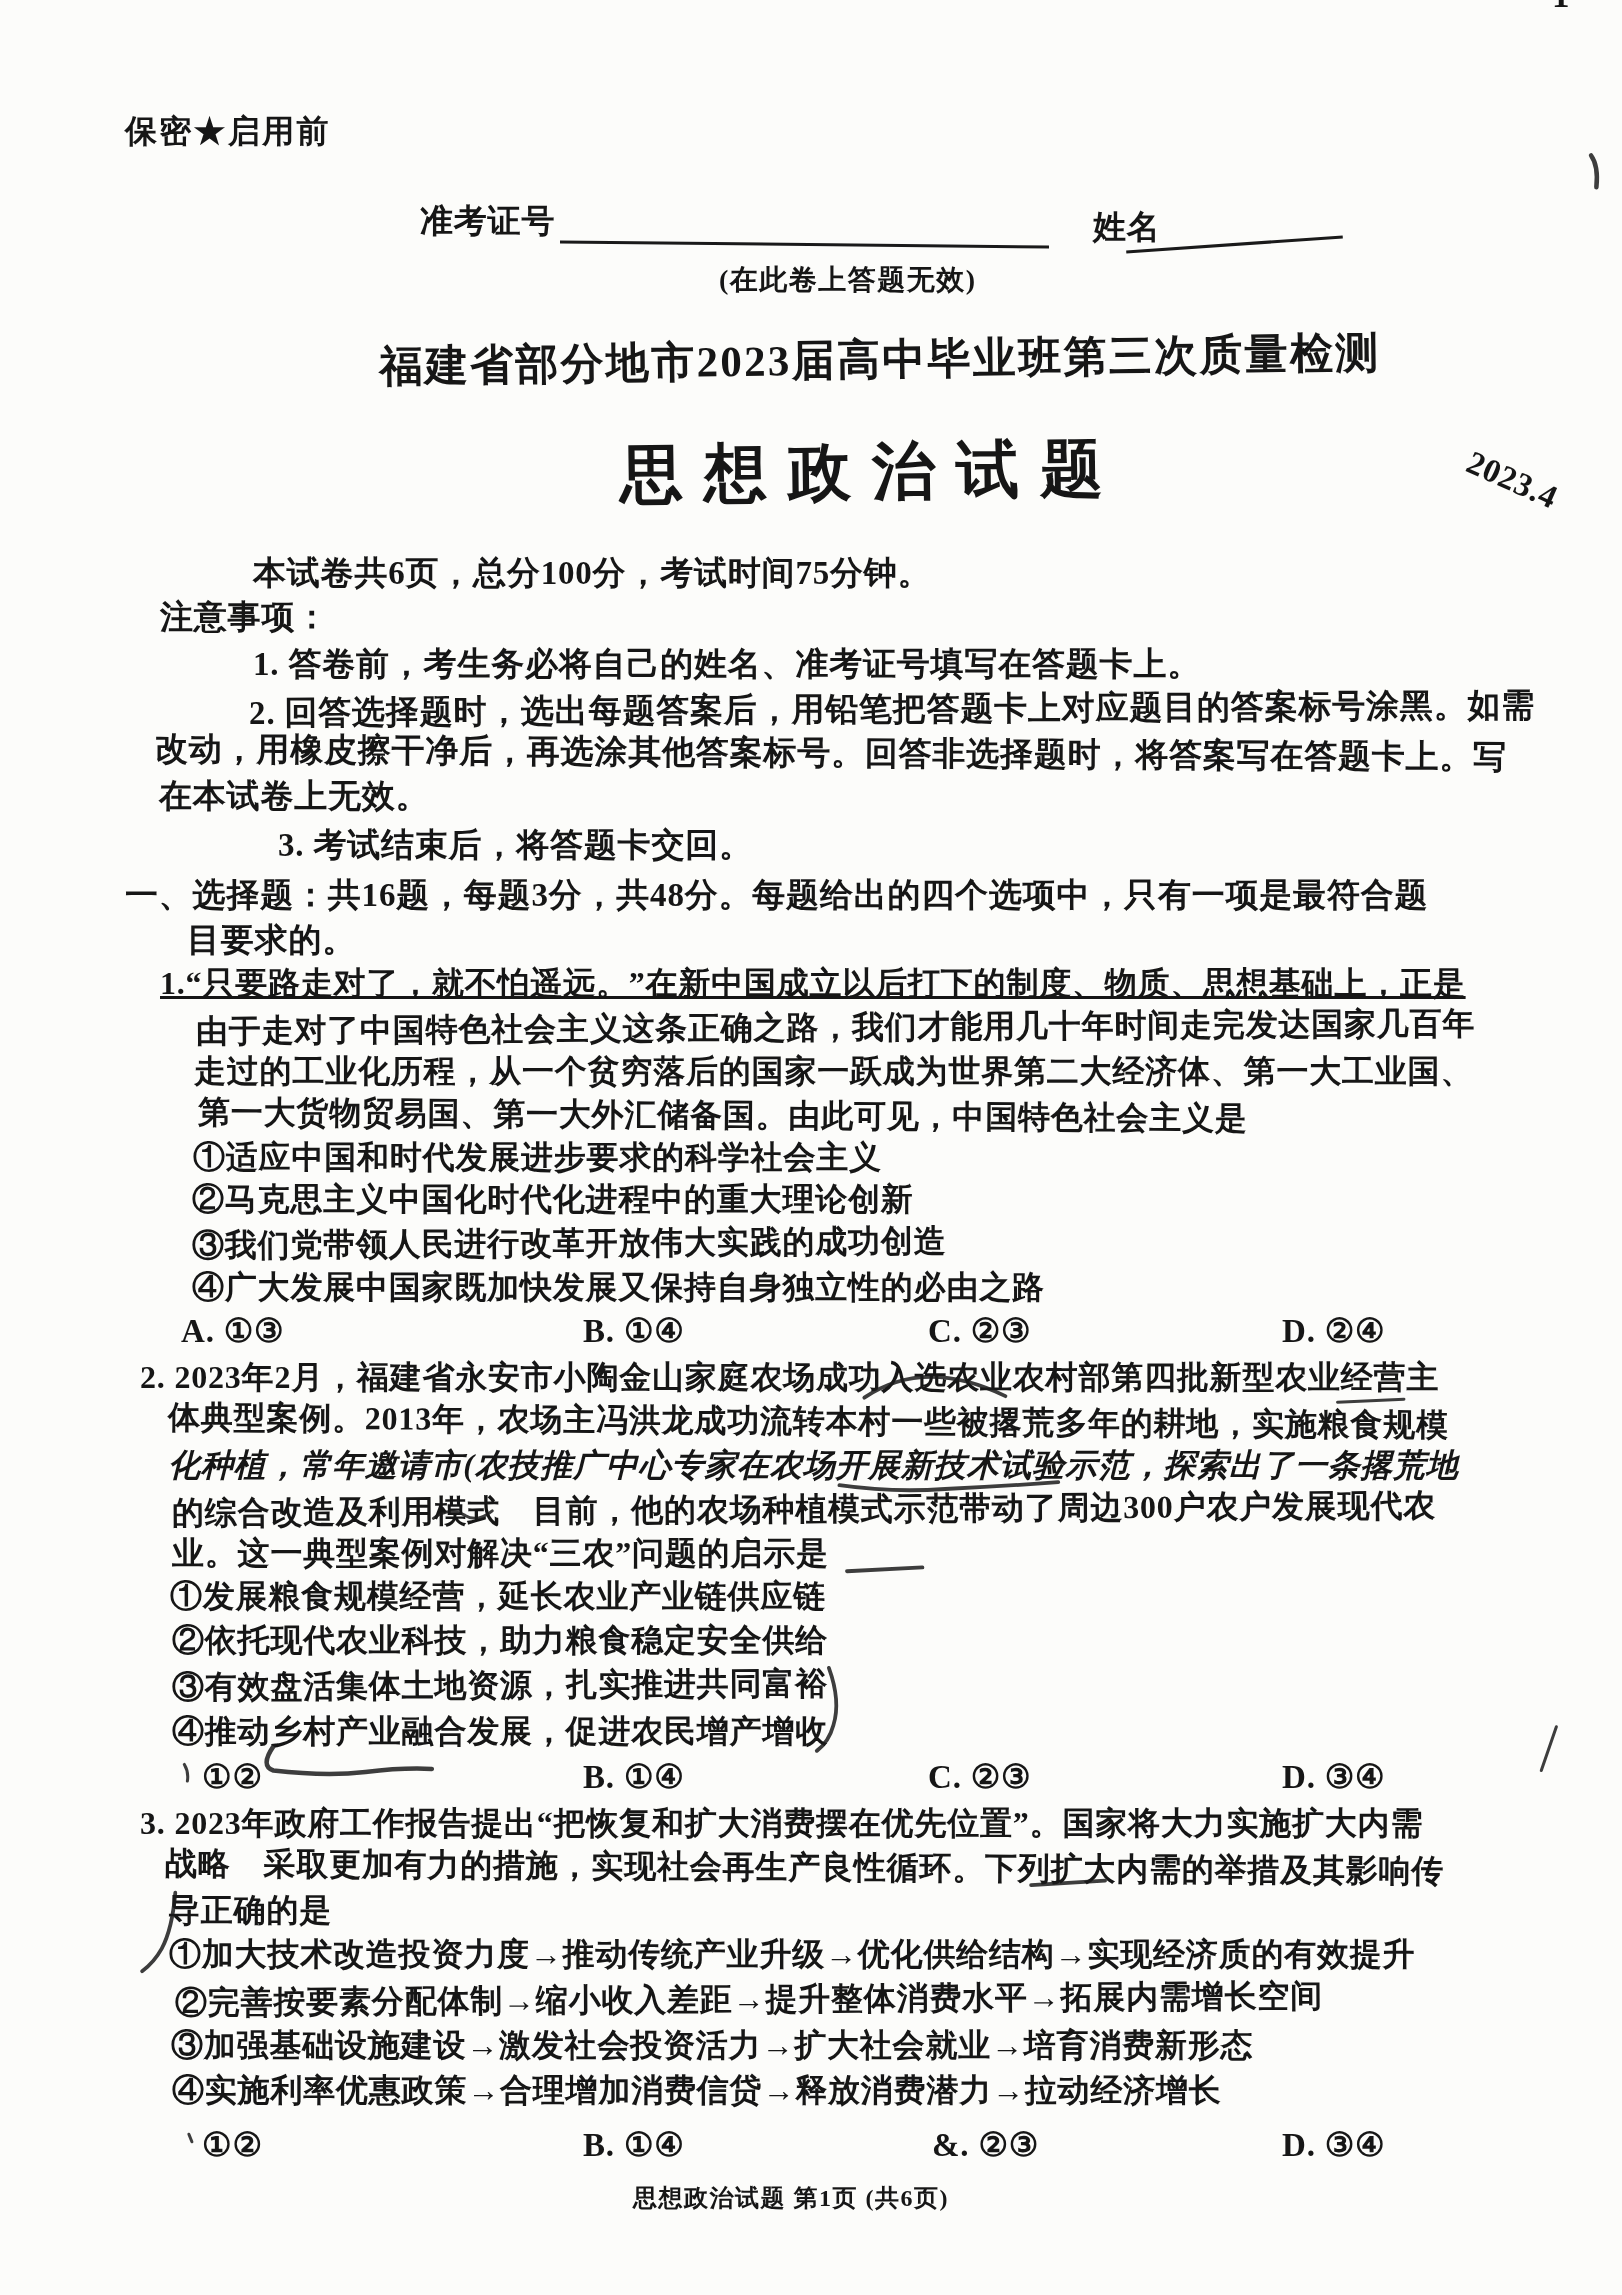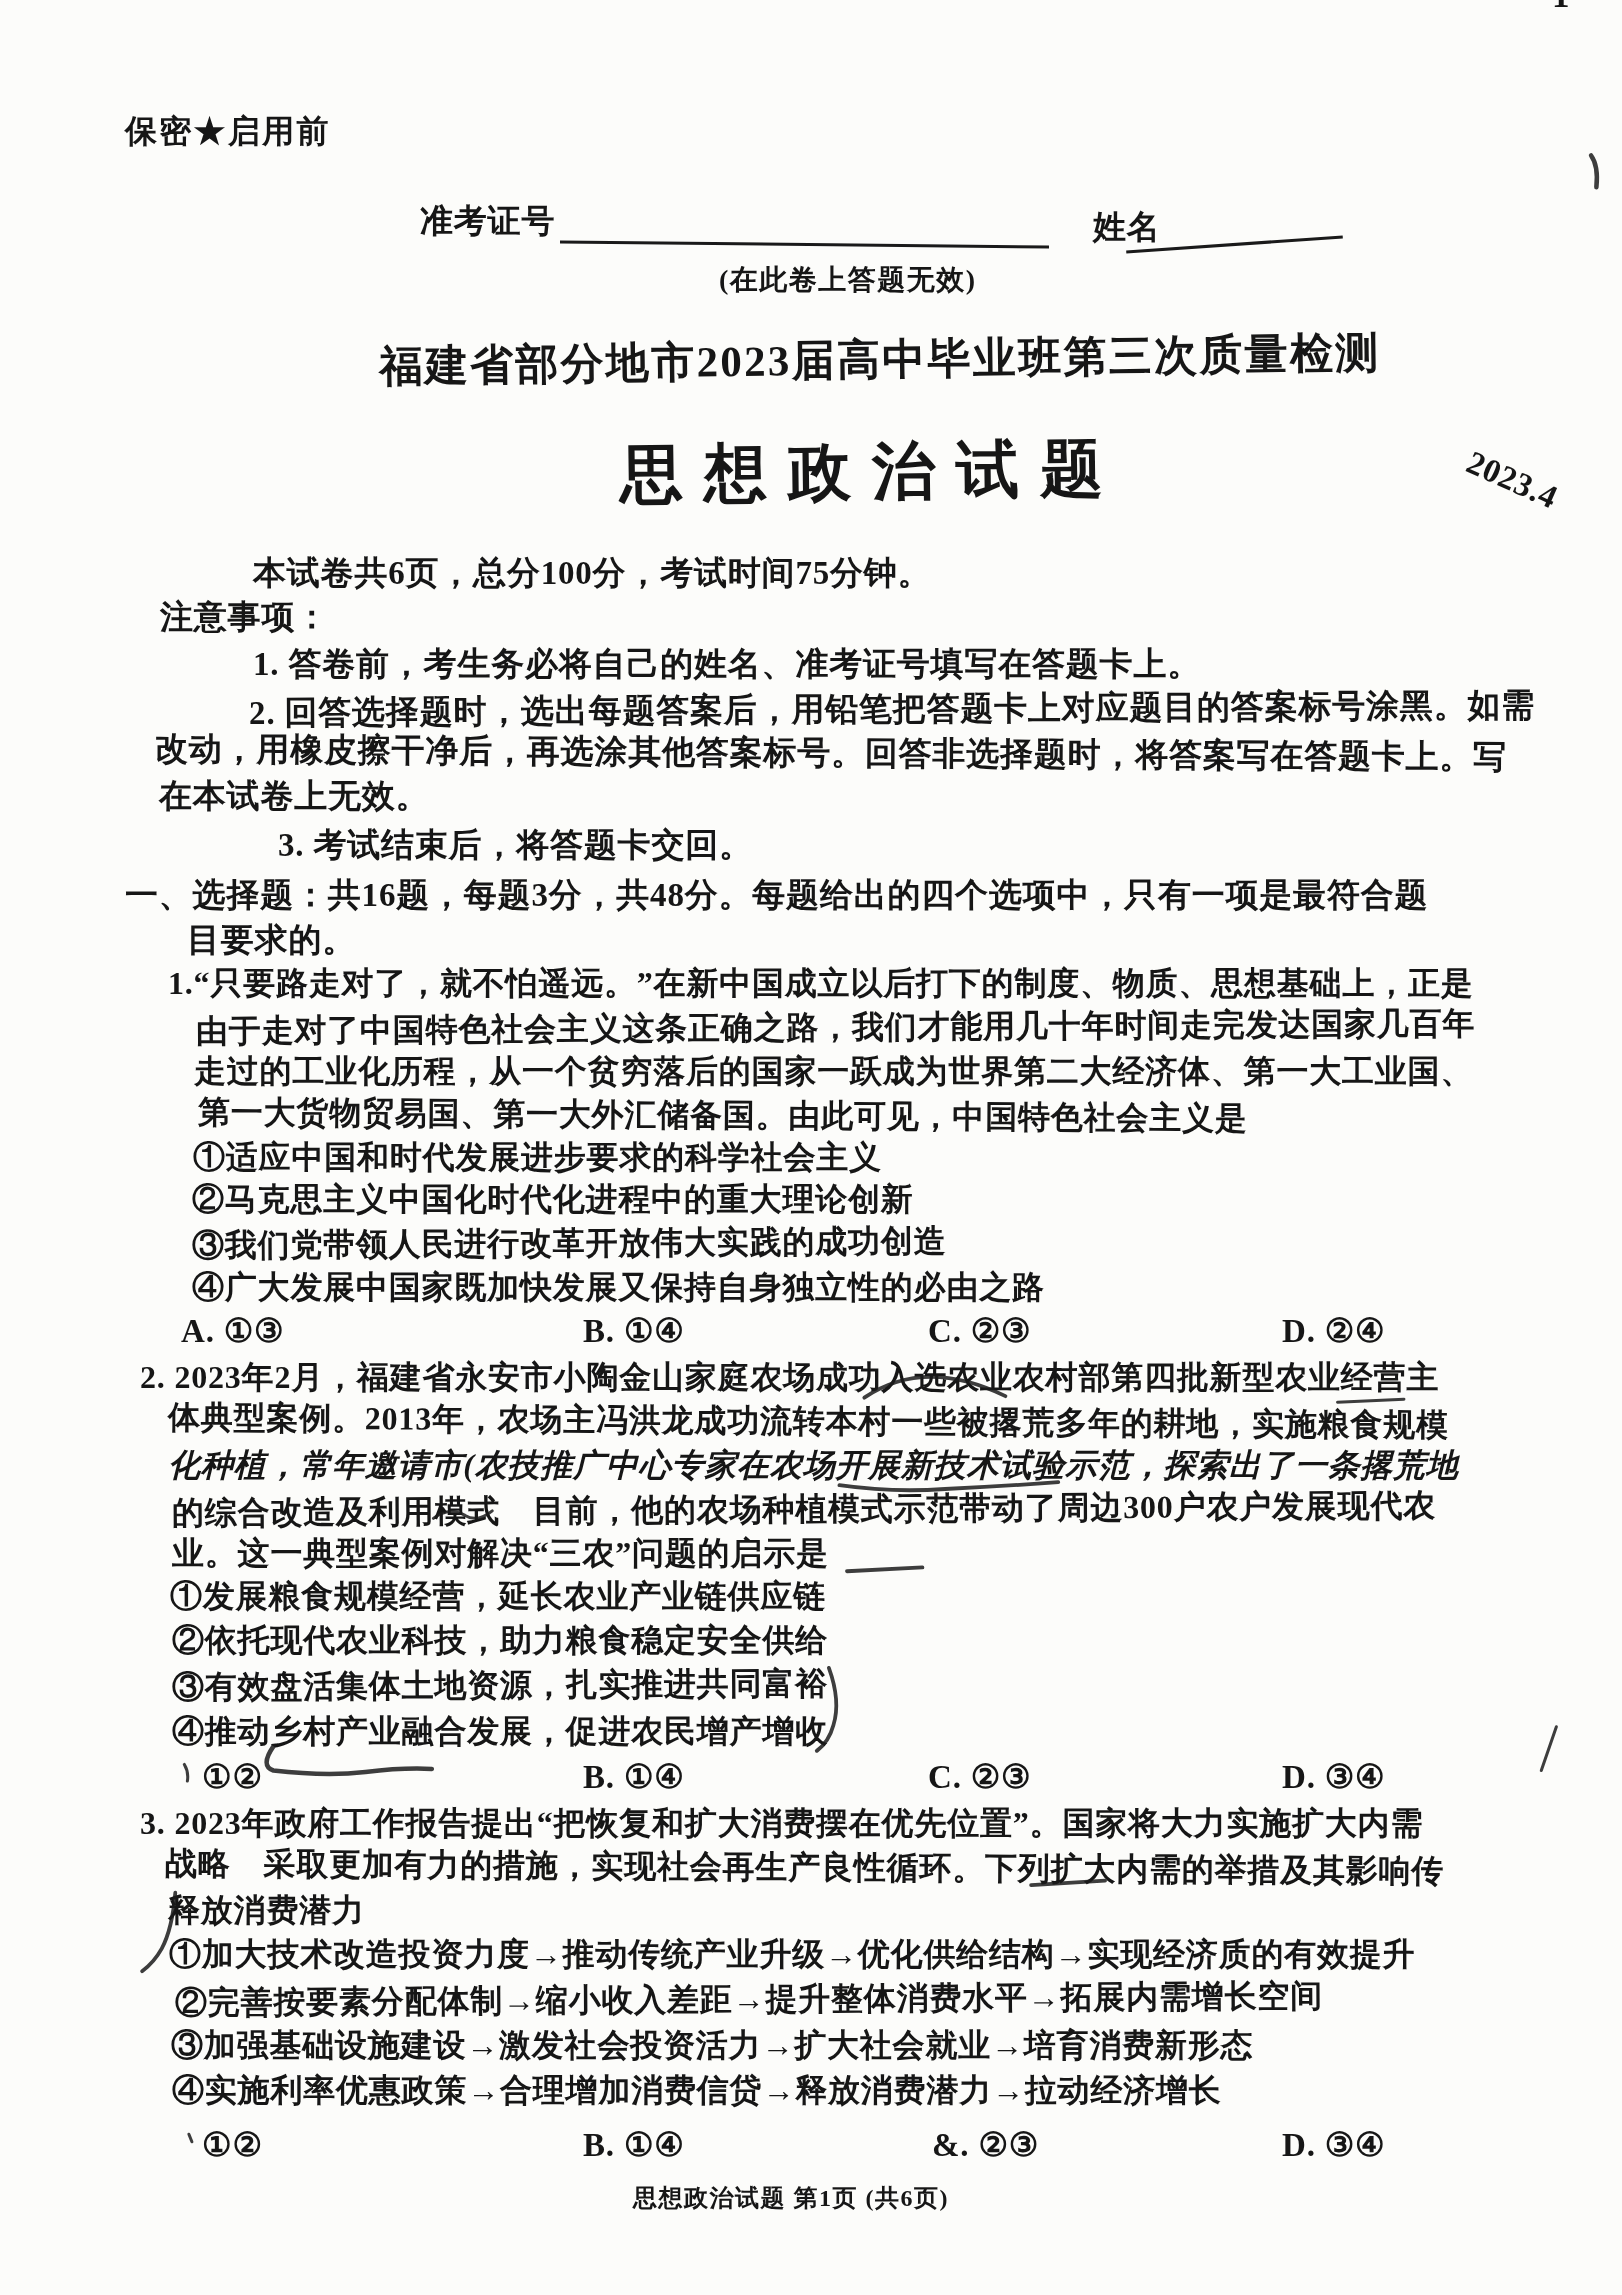--- a/index.html
+++ b/index.html
@@ -53,21 +53,21 @@
   <div class="txt fs44 b" style="left:160px;top:595px;">注意事项：</div>
   <div class="txt fs44" style="left:253px;top:642px;">1. 答卷前，考生务必将自己的姓名、准考证号填写在答题卡上。</div>
   <div class="txt fs44 rA" style="left:249px;top:687px;">2. 回答选择题时，选出每题答案后，用铅笔把答题卡上对应题目的答案标号涂黑。如需</div>
   <div class="txt fs44 rB" style="left:155px;top:731px;">改动，用橡皮擦干净后，再选涂其他答案标号。回答非选择题时，将答案写在答题卡上。写</div>
   <div class="txt fs44" style="left:159px;top:774px;">在本试卷上无效。</div>
   <div class="txt fs44" style="left:278px;top:823px;">3. 考试结束后，将答题卡交回。</div>
 
   <div class="txt fs44 b" style="left:125px;top:873px;">一、选择题：共16题，每题3分，共48分。每题给出的四个选项中，只有一项是最符合题</div>
   <div class="txt fs44 b" style="left:187px;top:918px;">目要求的。</div>
 
-  <div class="txt fs43" style="left:168px;top:962px;">1.“只要路走对了，就不怕遥远。”在新中国成立以后打下的制度、物质、思想基础上，正是</div>
+  <div class="txt fs43" style="left:160px;top:962px;text-decoration:underline;">1.“只要路走对了，就不怕遥远。”在新中国成立以后打下的制度、物质、思想基础上，正是</div>
   <div class="txt fs43 rA" style="left:196px;top:1006px;">由于走对了中国特色社会主义这条正确之路，我们才能用几十年时间走完发达国家几百年</div>
   <div class="txt fs43" style="left:194px;top:1050px;">走过的工业化历程，从一个贫穷落后的国家一跃成为世界第二大经济体、第一大工业国、</div>
   <div class="txt fs43 rB" style="left:198px;top:1094px;">第一大货物贸易国、第一大外汇储备国。由此可见，中国特色社会主义是</div>
   <div class="txt fs43" style="left:193px;top:1136px;">①适应中国和时代发展进步要求的科学社会主义</div>
   <div class="txt fs43" style="left:192px;top:1178px;">②马克思主义中国化时代化进程中的重大理论创新</div>
   <div class="txt fs43 rA" style="left:192px;top:1222px;">③我们党带领人民进行改革开放伟大实践的成功创造</div>
   <div class="txt fs43" style="left:192px;top:1266px;">④广大发展中国家既加快发展又保持自身独立性的必由之路</div>
   <div class="txt fs44" style="left:181px;top:1311px;">A. ①③</div>
   <div class="txt fs44" style="left:583px;top:1311px;">B. ①④</div>
   <div class="txt fs44" style="left:928px;top:1311px;">C. ②③</div>
@@ -82,21 +82,21 @@
   <div class="txt fs43" style="left:172px;top:1619px;">②依托现代农业科技，助力粮食稳定安全供给</div>
   <div class="txt fs43 rA" style="left:172px;top:1664px;">③有效盘活集体土地资源，扎实推进共同富裕</div>
   <div class="txt fs43" style="left:172px;top:1710px;">④推动乡村产业融合发展，促进农民增产增收</div>
   <div class="txt fs44" style="left:202px;top:1757px;">①②</div>
   <div class="txt fs44" style="left:583px;top:1757px;">B. ①④</div>
   <div class="txt fs44" style="left:928px;top:1757px;">C. ②③</div>
   <div class="txt fs44" style="left:1282px;top:1757px;">D. ③④</div>
 
   <div class="txt fs43" style="left:140px;top:1802px;">3. 2023年政府工作报告提出“把恢复和扩大消费摆在优先位置”。国家将大力实施扩大内需</div>
   <div class="txt fs43 rB" style="left:165px;top:1846px;">战略　采取更加有力的措施，实现社会再生产良性循环。下列扩大内需的举措及其影响传</div>
-  <div class="txt fs43" style="left:168px;top:1889px;">释放消费潜力</div>
+  <div class="txt fs43" style="left:168px;top:1889px;">导正确的是</div>
   <div class="txt fs43" style="left:169px;top:1933px;">①加大技术改造投资力度→推动传统产业升级→优化供给结构→实现经济质的有效提升</div>
   <div class="txt fs43 rA" style="left:175px;top:1978px;">②完善按要素分配体制→缩小收入差距→提升整体消费水平→拓展内需增长空间</div>
   <div class="txt fs43" style="left:171px;top:2024px;">③加强基础设施建设→激发社会投资活力→扩大社会就业→培育消费新形态</div>
   <div class="txt fs43" style="left:172px;top:2069px;">④实施利率优惠政策→合理增加消费信贷→释放消费潜力→拉动经济增长</div>
   <div class="txt fs44" style="left:202px;top:2125px;">①②</div>
   <div class="txt fs44" style="left:583px;top:2125px;">B. ①④</div>
   <div class="txt fs44" style="left:932px;top:2125px;">&amp;. ②③</div>
   <div class="txt fs44" style="left:1282px;top:2125px;">D. ③④</div>
 
   <div class="txt footer" style="left:633px;top:2182px;">思想政治试题 第1页 (共6页)</div>

